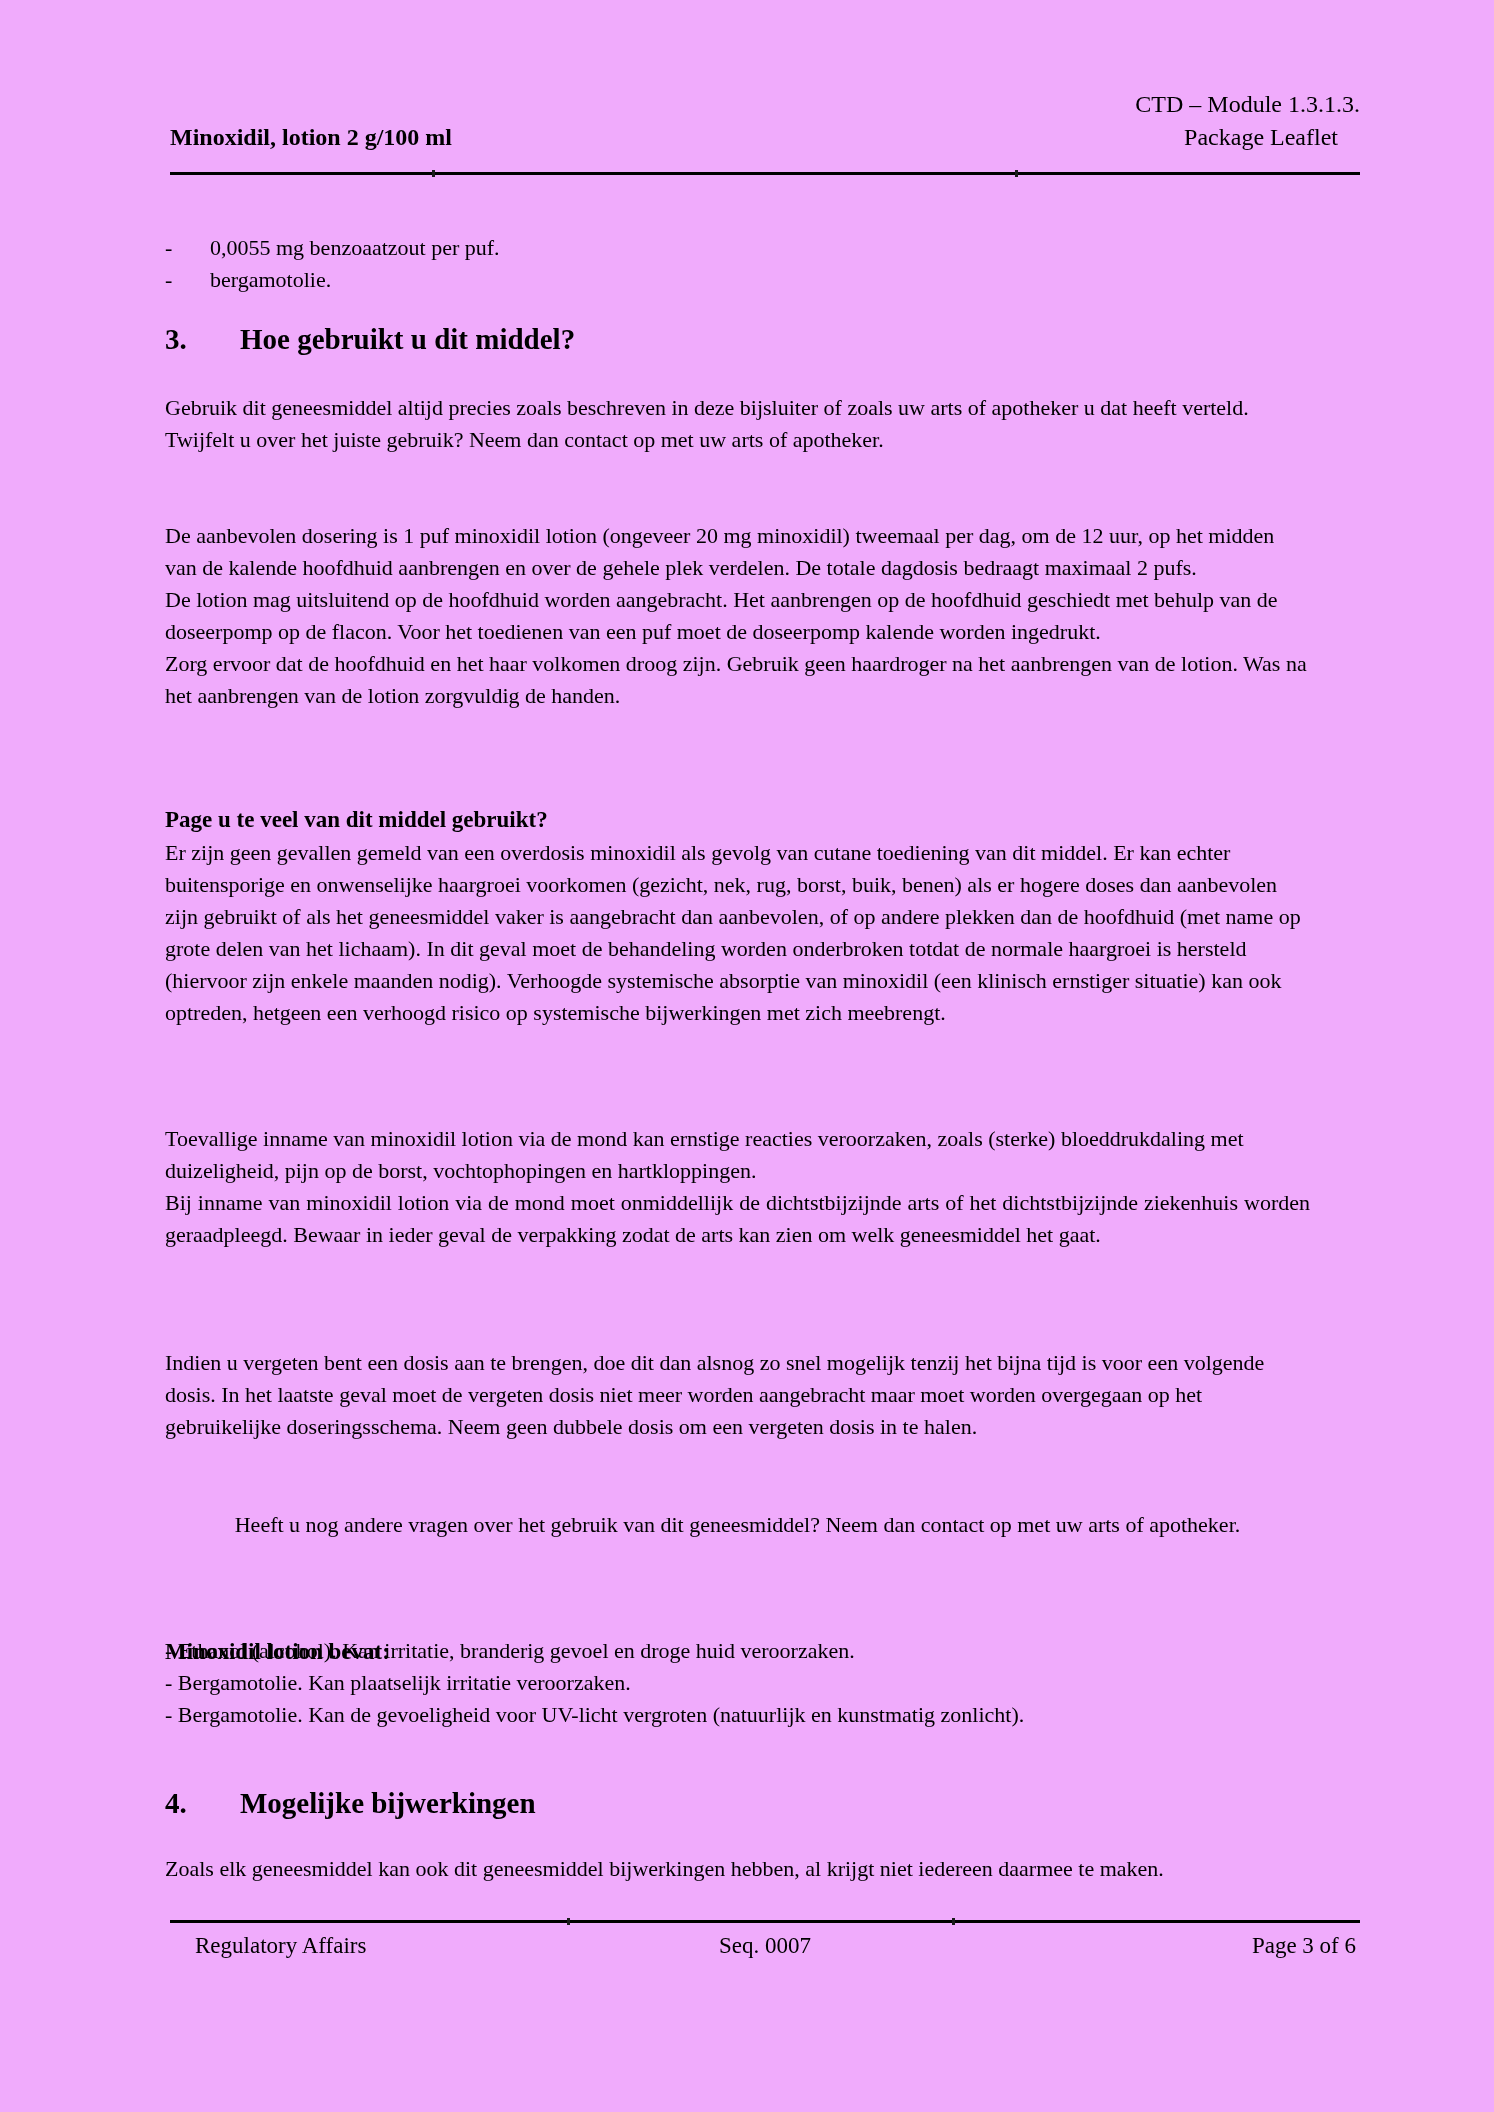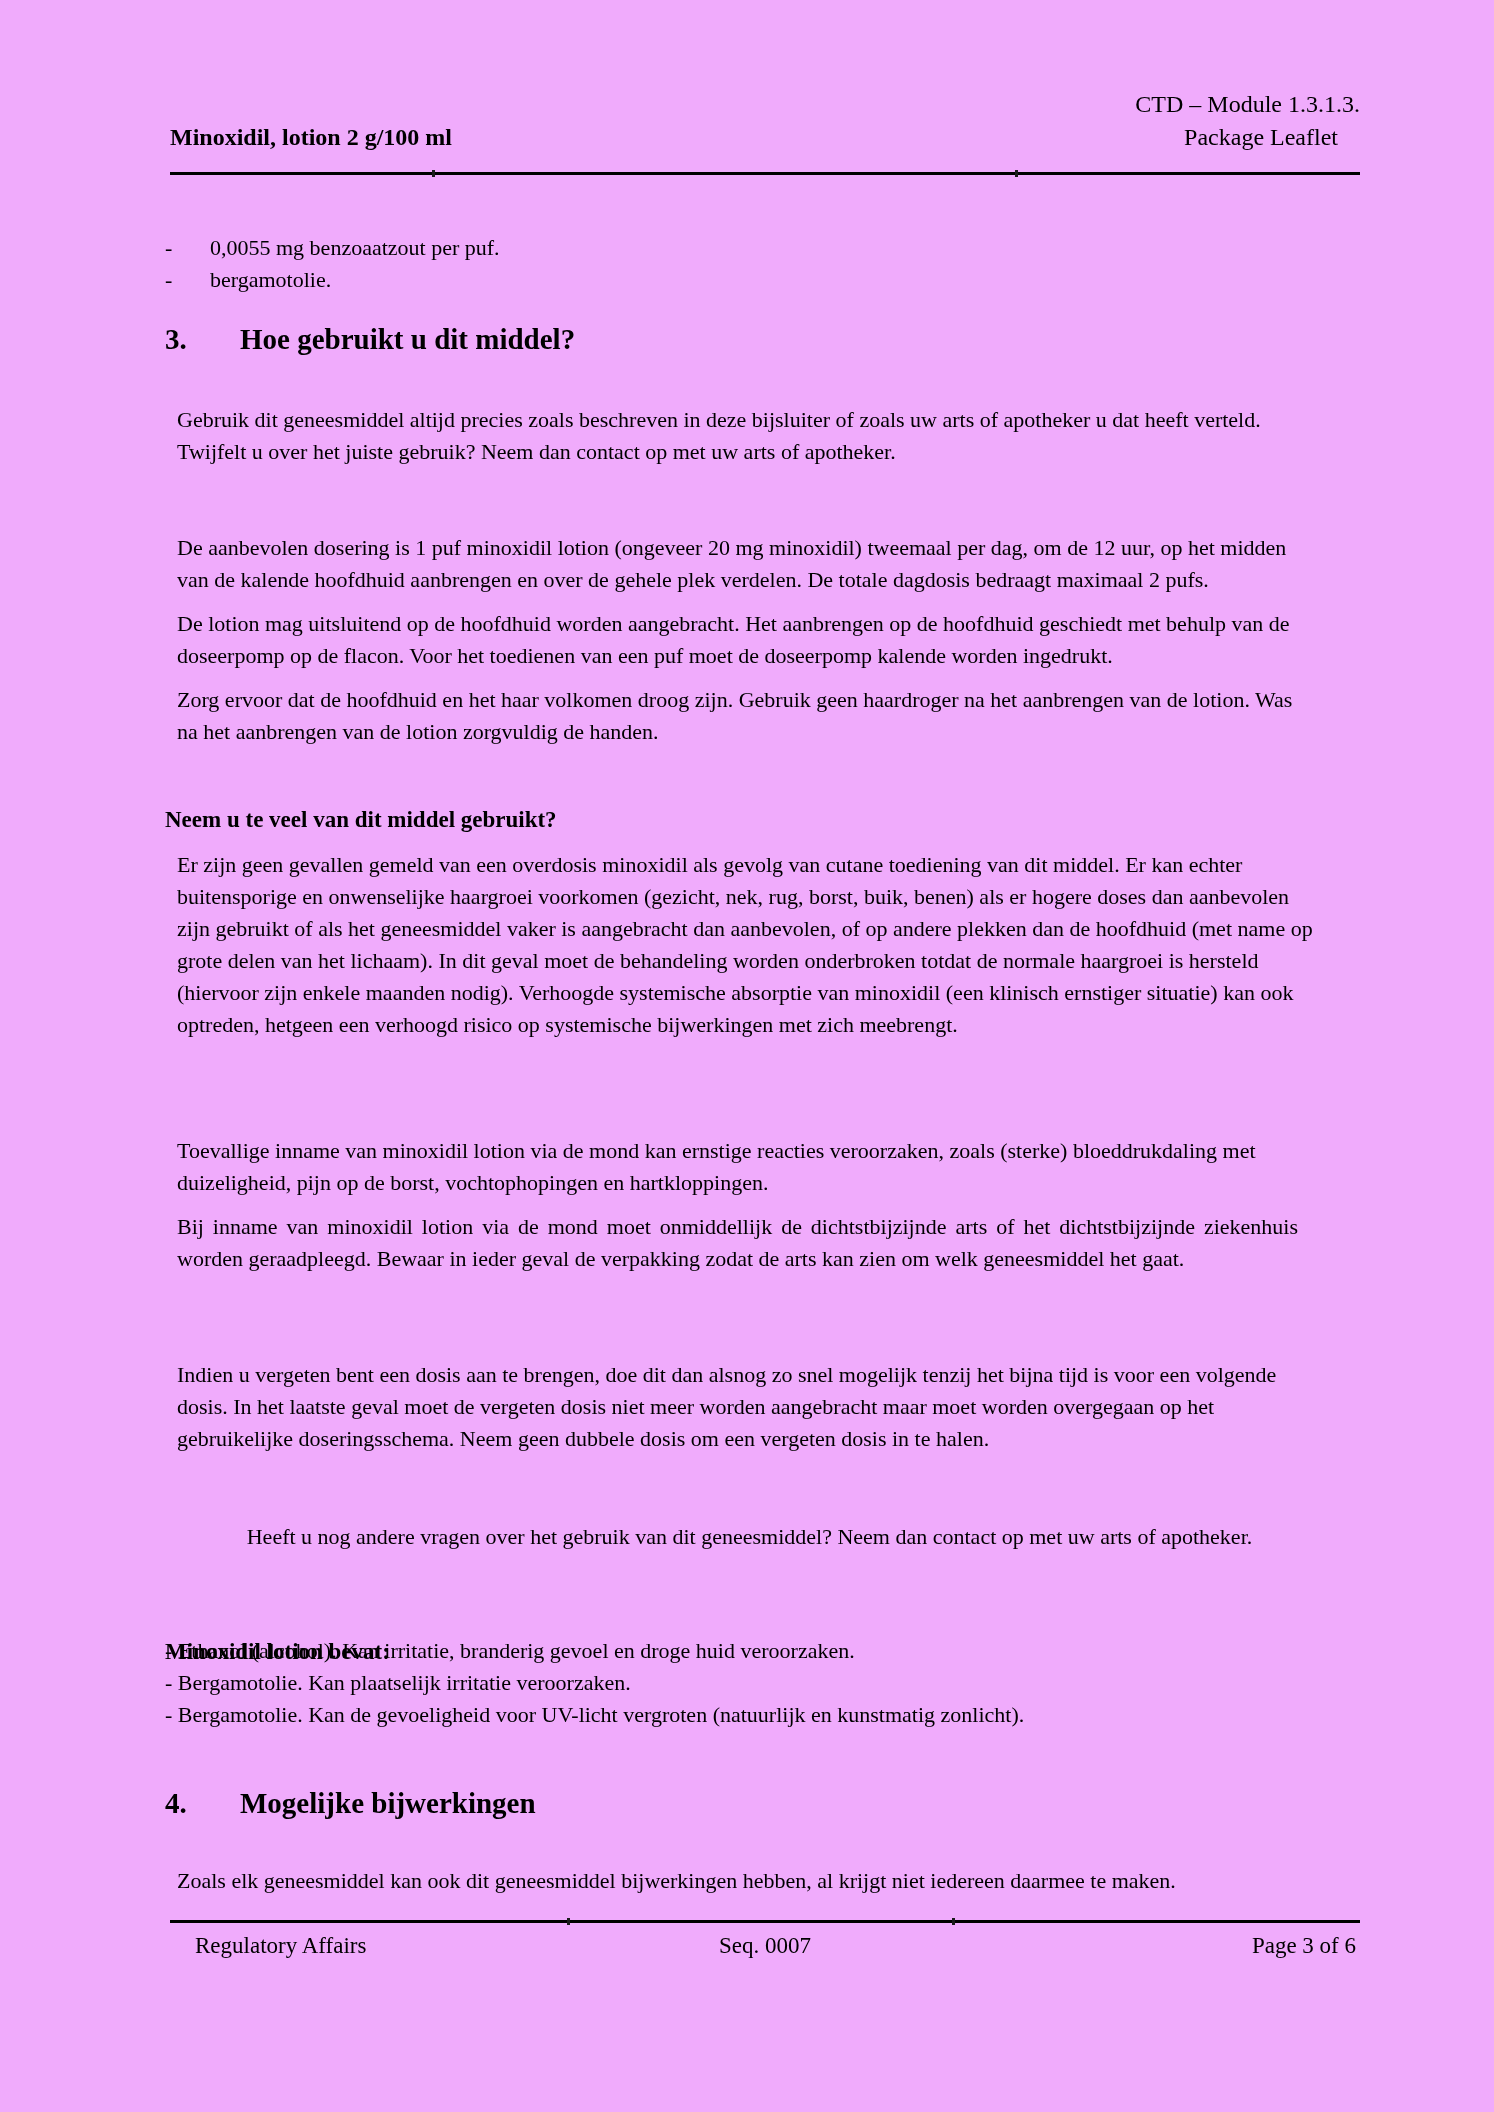--- a/index.html
+++ b/index.html
@@ -20,21 +20,21 @@
   .doc-title{position:absolute;left:0;right:65px;font-weight:bold;font-size:24px;}
   .doc-type{position:absolute;right:22px;font-size:24px;}
   .module{font-size:24px;}
   .rule{position:absolute;left:170px;width:1190px;height:3px;background:#000;}
   .tick{position:absolute;top:-2px;width:3px;height:7px;background:#1a1a1a;}
   .exc-row{display:flex;}
   .exc-dash{width:45px;flex:none;}
   .sec{display:flex;font-weight:bold;font-size:29px;line-height:34px;}
   .sec-num{width:75px;flex:none;}
   .subhead{font-weight:bold;font-size:23px;}
-  p.body{margin:12px;}
+  p.body{margin:0;}
   .just{text-align:justify;}
   .f-row{position:absolute;left:170px;width:1190px;font-size:23px;}
   .f-left{position:absolute;left:25px;}
   .f-center{position:absolute;left:0;right:0;text-align:center;}
   .f-right{position:absolute;right:4px;}
 </style>
 </head>
 <body>
 
 <div class="page">
@@ -68,21 +68,21 @@
   </div>
 
   <p class="blk body" style="top:392px;">Gebruik dit geneesmiddel altijd precies zoals beschreven in deze bijsluiter of zoals uw arts of apotheker u dat heeft verteld. Twijfelt u over het juiste gebruik? Neem dan contact op met uw arts of apotheker.</p>
 
   <div class="blk" style="top:520px;">
     <p class="body">De aanbevolen dosering is 1 puf minoxidil lotion (ongeveer 20 mg minoxidil) tweemaal per dag, om de 12 uur, op het midden van de kalende hoofdhuid aanbrengen en over de gehele plek verdelen. De totale dagdosis bedraagt maximaal 2 pufs.</p>
     <p class="body">De lotion mag uitsluitend op de hoofdhuid worden aangebracht. Het aanbrengen op de hoofdhuid geschiedt met behulp van de doseerpomp op de flacon. Voor het toedienen van een puf moet de doseerpomp kalende worden ingedrukt.</p>
     <p class="body">Zorg ervoor dat de hoofdhuid en het haar volkomen droog zijn. Gebruik geen haardroger na het aanbrengen van de lotion. Was na het aanbrengen van de lotion zorgvuldig de handen.</p>
   </div>
 
-  <div class="blk subhead" style="top:804px;">Neem u te veel van dit middel gebruikt?</div>
+  <div class="blk subhead" style="top:804px;">Page u te veel van dit middel gebruikt?</div>
   <p class="blk body" style="top:837px;">Er zijn geen gevallen gemeld van een overdosis minoxidil als gevolg van cutane toediening van dit middel. Er kan echter buitensporige en onwenselijke haargroei voorkomen (gezicht, nek, rug, borst, buik, benen) als er hogere doses dan aanbevolen zijn gebruikt of als het geneesmiddel vaker is aangebracht dan aanbevolen, of op andere plekken dan de hoofdhuid (met name op grote delen van het lichaam). In dit geval moet de behandeling worden onderbroken totdat de normale haargroei is hersteld (hiervoor zijn enkele maanden nodig). Verhoogde systemische absorptie van minoxidil (een klinisch ernstiger situatie) kan ook optreden, hetgeen een verhoogd risico op systemische bijwerkingen met zich meebrengt.</p>
 
   <div class="blk" style="top:1123px;">
     <p class="body">Toevallige inname van minoxidil lotion via de mond kan ernstige reacties veroorzaken, zoals (sterke) bloeddrukdaling met duizeligheid, pijn op de borst, vochtophopingen en hartkloppingen.</p>
     <p class="body just">Bij inname van minoxidil lotion via de mond moet onmiddellijk de dichtstbijzijnde arts of het dichtstbijzijnde ziekenhuis worden geraadpleegd. Bewaar in ieder geval de verpakking zodat de arts kan zien om welk geneesmiddel het gaat.</p>
   </div>
 
   <p class="blk body" style="top:1347px;">Indien u vergeten bent een dosis aan te brengen, doe dit dan alsnog zo snel mogelijk tenzij het bijna tijd is voor een volgende dosis. In het laatste geval moet de vergeten dosis niet meer worden aangebracht maar moet worden overgegaan op het gebruikelijke doseringsschema. Neem geen dubbele dosis om een vergeten dosis in te halen.</p>
 
   <p class="blk body" style="top:1509px;text-align:center;">Heeft u nog andere vragen over het gebruik van dit geneesmiddel? Neem dan contact op met uw arts of apotheker.</p>

